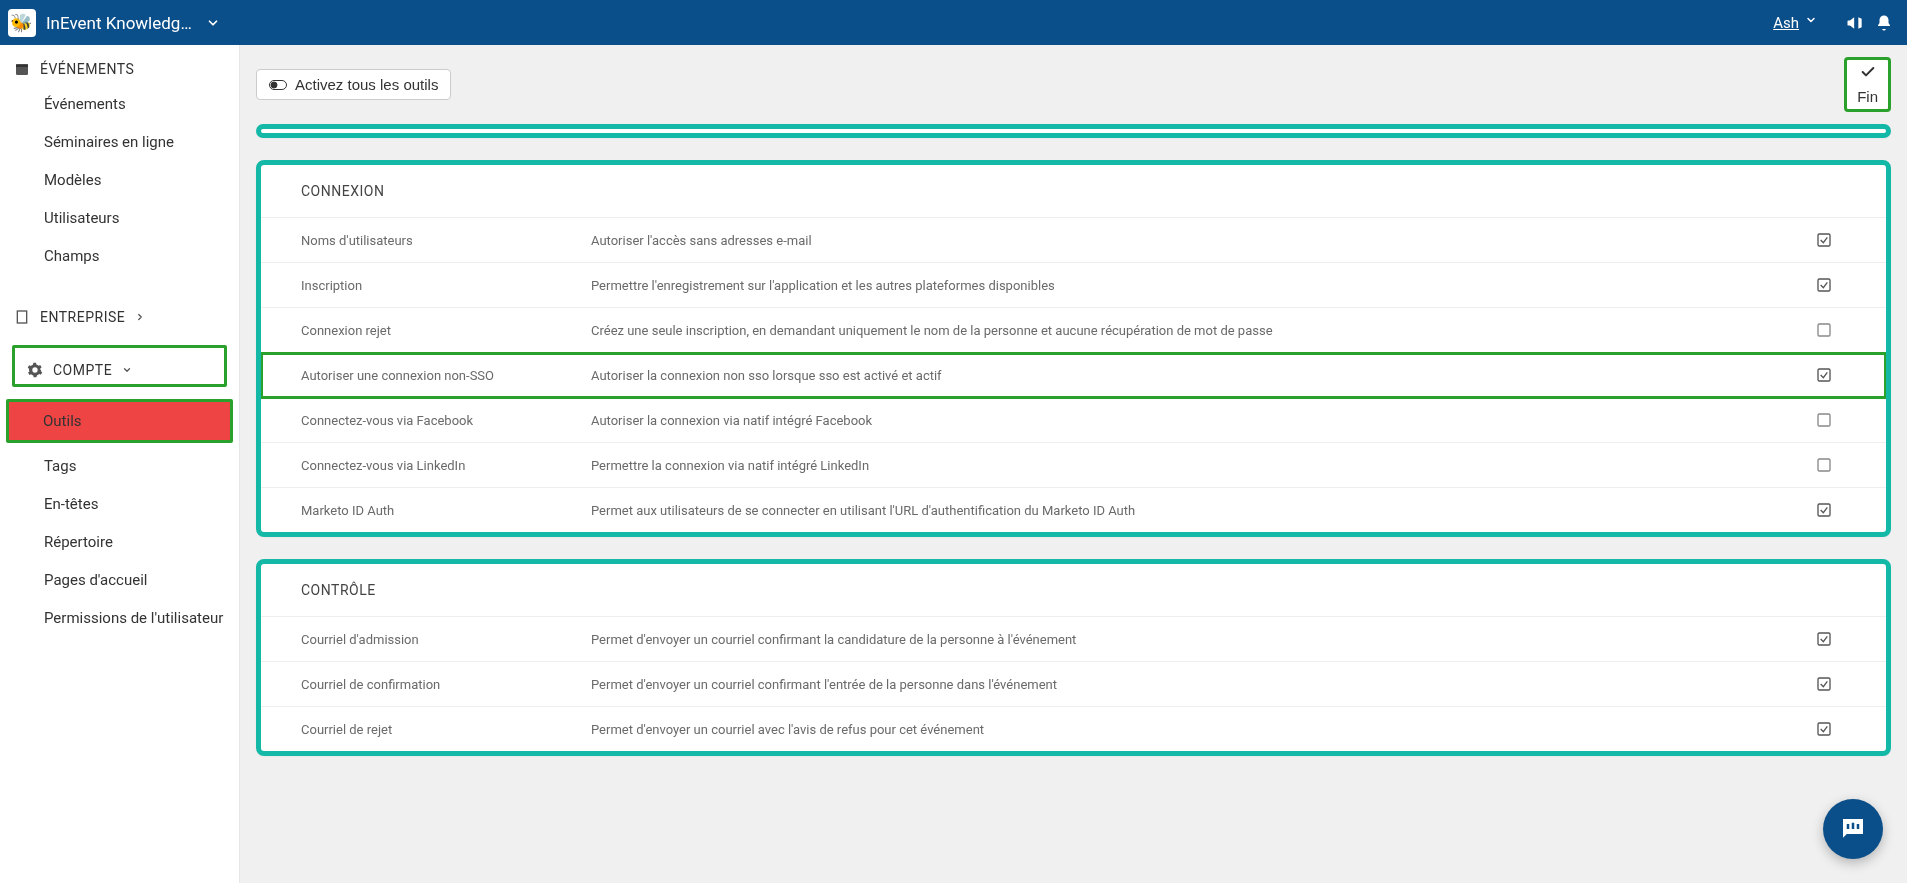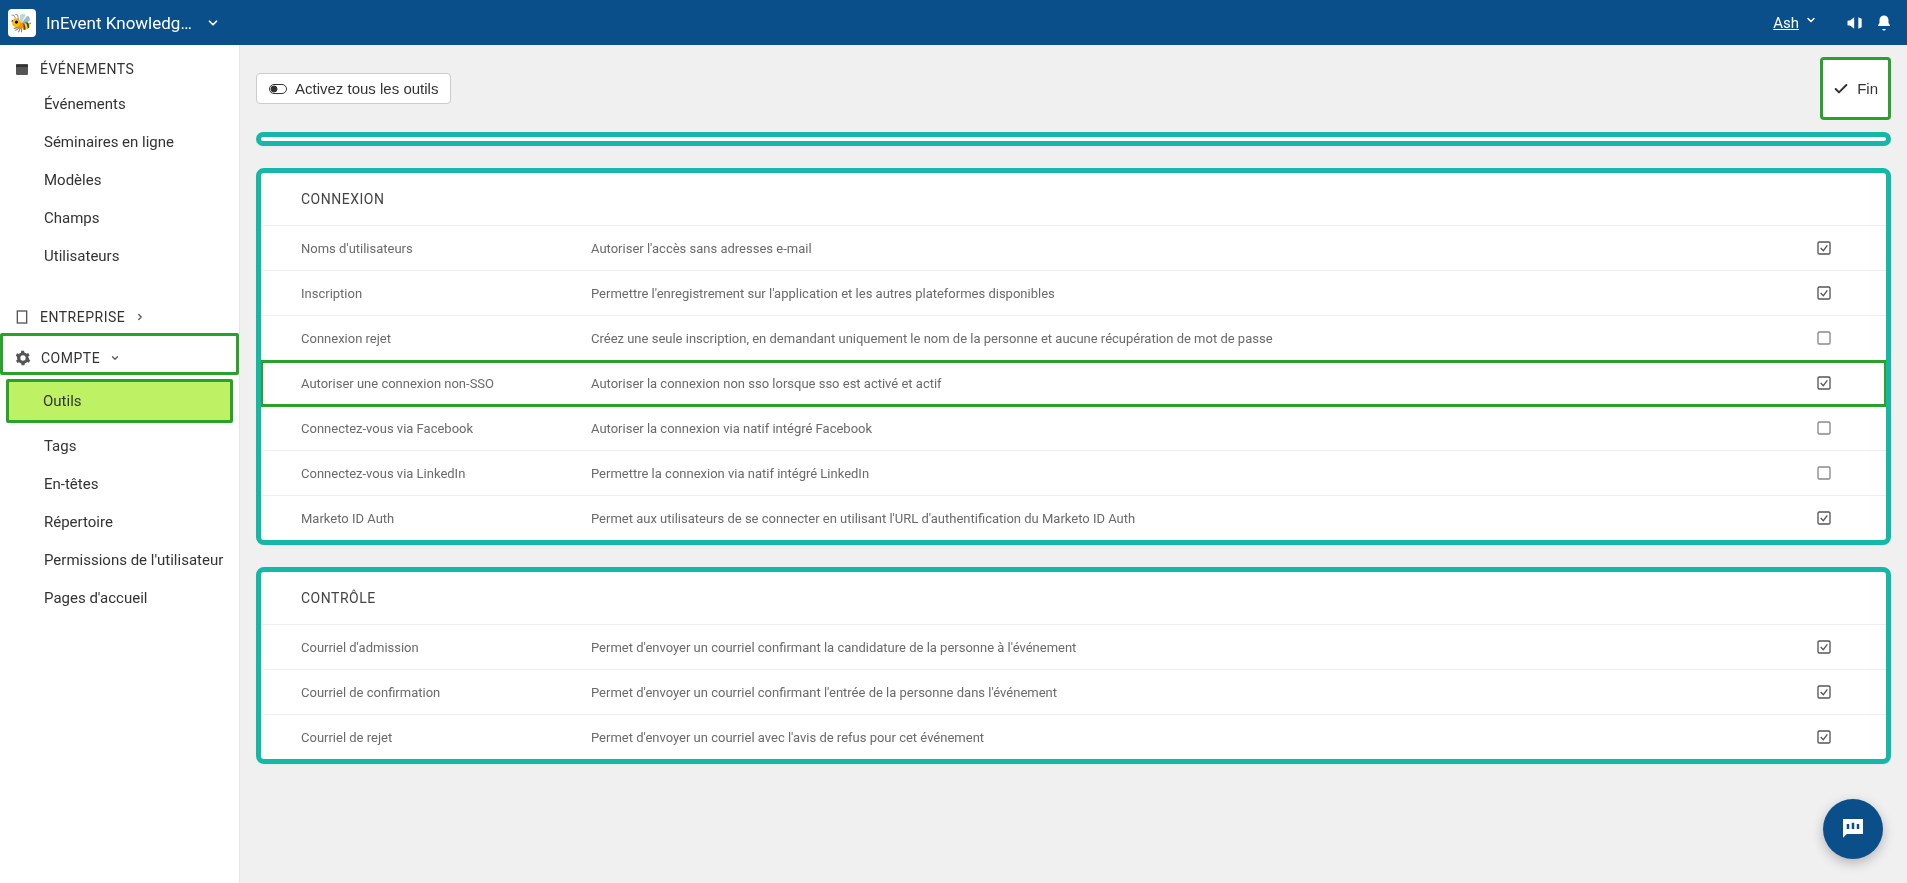--- a/index.html
+++ b/index.html
@@ -77,32 +77,32 @@
     padding: 16px 14px 8px 14px;
     color: #333;
     font-size: 14px;
     letter-spacing: .5px;
     cursor: pointer;
   }
   .sidebar-section-header .sec-icon { width: 16px; display:inline-flex; }
   .sidebar-section-header.highlight {
     border: 3px solid #2aa12a;
     border-radius: 2px;
-    margin: 0;
+    margin: 12px;
     padding: 14px 12px 6px 12px;
   }
   .sidebar-sub {
     display: block;
     padding: 10px 10px 10px 44px;
     color: #333;
     text-decoration: none;
     font-size: 15px;
   }
   .sidebar-sub.active {
-    background: #bef264;
+    background: #ef4444;
     border-radius: 6px;
     margin: 4px 10px 4px 10px;
     padding-left: 34px;
   }
   .sidebar-sub.highlight {
     border: 3px solid #2aa12a;
     border-radius: 2px;
     margin: 4px 6px;
     padding-left: 34px;
   }
@@ -131,21 +131,22 @@
     border: 1px solid #ccc;
     border-radius: 4px;
     padding: 6px 12px;
     font-size: 15px;
     color: #333;
     cursor: pointer;
   }
   .btn .bicon { font-size: 15px; }
   .btn.highlight {
     border: 3px solid #2aa12a;
-    padding: 20px 10px;
+    padding: 4px 10px;
+    flex-direction: column;
   }
   .toolbar-row .spacer { flex: 1; }
   .panel {
     background: #fff;
     border: 5px solid #14b8a6;
     border-radius: 8px;
     margin-bottom: 22px;
     overflow: hidden;
     box-shadow: 0 1px 2px rgba(0,0,0,.03);
   }
@@ -226,22 +227,22 @@
       <svg width="16" height="16" viewBox="0 0 24 24" fill="#555">
           <rect x="3" y="5" width="18" height="16" rx="2"></rect>
           <rect x="3" y="5" width="18" height="4" fill="#333"></rect>
         </svg>
     </span>
     <span>ÉVÉNEMENTS</span>
   </div>
   <a class="sidebar-sub">Événements</a>
   <a class="sidebar-sub">Séminaires en ligne</a>
   <a class="sidebar-sub">Modèles</a>
+  <a class="sidebar-sub">Utilisateurs</a>
   <a class="sidebar-sub">Champs</a>
-  <a class="sidebar-sub">Utilisateurs</a>
 
   <div style="height:18px"></div>
 
   <div class="sidebar-section-header">
     <span class="sec-icon">
       <svg width="16" height="16" viewBox="0 0 24 24" fill="none" stroke="#555" stroke-width="2">
           <rect x="5" y="3" width="14" height="18"></rect>
           <line x1="9" y1="7" x2="9" y2="7"></line>
           <line x1="15" y1="7" x2="15" y2="7"></line>
           <line x1="9" y1="11" x2="9" y2="11"></line>
@@ -263,22 +264,22 @@
     <span>COMPTE</span>
     <svg width="10" height="10" viewBox="0 0 24 24" fill="none" stroke="#555" stroke-width="3" stroke-linecap="round" stroke-linejoin="round">
         <polyline points="6 9 12 15 18 9"></polyline>
       </svg>
   </div>
 
   <a class="sidebar-sub active highlight">Outils</a>
   <a class="sidebar-sub">Tags</a>
   <a class="sidebar-sub">En-têtes</a>
   <a class="sidebar-sub">Répertoire</a>
+  <a class="sidebar-sub">Pages d'accueil</a>
   <a class="sidebar-sub">Permissions de l'utilisateur</a>
-  <a class="sidebar-sub">Pages d'accueil</a>
 </div>
 
 <div class="main">
   <div class="toolbar-row">
     <button class="btn">
       <span class="bicon">
         <svg width="18" height="12" viewBox="0 0 36 20" fill="none" stroke="#333" stroke-width="2">
             <rect x="1" y="1" width="34" height="18" rx="9"></rect>
             <circle cx="10" cy="10" r="6" fill="#333"></circle>
           </svg>

